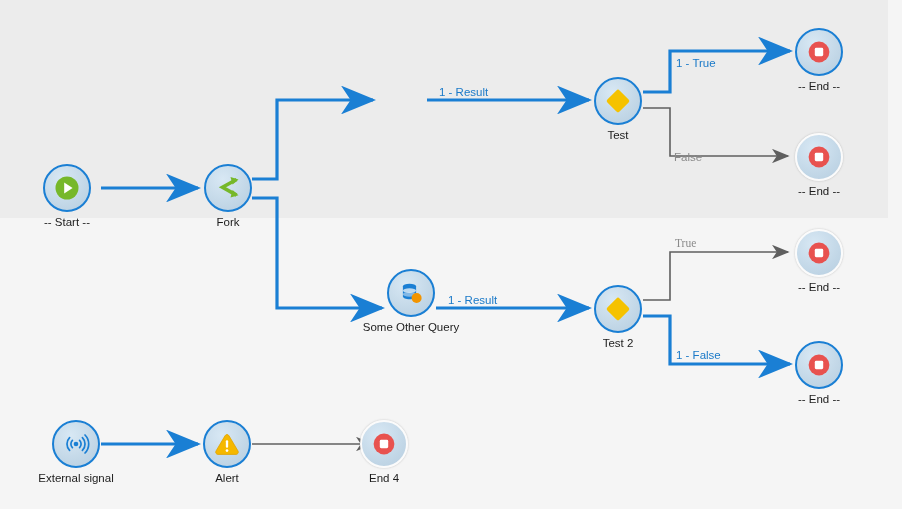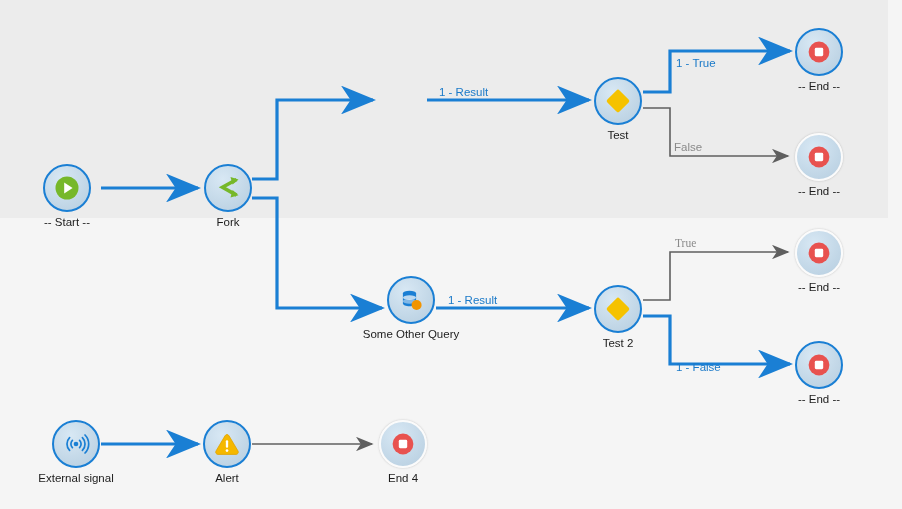--- a/index.html
+++ b/index.html
@@ -80,24 +80,24 @@
       <path d="M643,108 L670,108 L670,156 L788,156" marker-end="url(#arrowOff)"></path>
 
       <path d="M643,300 L670,300 L670,252 L788,252" marker-end="url(#arrowOff)"></path>
 
       <path d="M252,444 L372,444" marker-end="url(#arrowOff)"></path>
     </g>
   </svg>
 
   <div class="elabel on" style="left:439px;top:86px;">1 - Result</div>
   <div class="elabel on" style="left:676px;top:37px;margin-top:20px;">1 - True</div>
-  <div class="elabel off" style="left:674px;top:141px;text-align:right;">False</div>
+  <div class="elabel off" style="left:674px;top:151px;text-align:right;">False</div>
   <div class="elabel on" style="left:448px;top:294px;">1 - Result</div>
   <div class="elabel off" style="left:675px;top:237px;font-family:Liberation Serif, serif;">True</div>
-  <div class="elabel on" style="left:676px;top:349px;margin-top:12px;">1 - False</div>
+  <div class="elabel on" style="left:676px;top:349px;">1 - False</div>
 
   <div class="node" style="left:43px;top:164px;">
     <div class="ring"></div>
     <div class="glyph">
       <svg width="28" height="28" viewBox="0 0 28 28">
         <circle cx="14" cy="14" r="11.5" fill="#76b82a"></circle>
         <path d="M11.2,8.4 L19.6,14 L11.2,19.6 Z" fill="#ffffff"></path>
       </svg>
     </div>
     <div class="caption">-- Start --</div>
@@ -141,21 +141,21 @@
     <div class="ring"></div>
     <div class="glyph">
       <svg width="26" height="26" viewBox="0 0 26 26">
         <circle cx="13" cy="13" r="10.4" fill="#e8524f"></circle>
         <rect x="8.8" y="8.8" width="8.4" height="8.4" rx="1.4" ry="1.4" fill="#ffffff"></rect>
       </svg>
     </div>
     <div class="caption">-- End --</div>
   </div>
 
-  <div class="node" style="left:387px;top:276px;text-decoration:underline;">
+  <div class="node" style="left:387px;top:269px;text-decoration:underline;">
     <div class="ring"></div>
     <div class="glyph">
       <svg width="28" height="28" viewBox="0 0 28 28">
         <g fill="#1a7fd4">
           <ellipse cx="12.5" cy="7.4" rx="6.6" ry="2.7"></ellipse>
           <path d="M5.9,7.4 L5.9,17.6 C5.9,19.1 8.85,20.3 12.5,20.3 C16.15,20.3 19.1,19.1 19.1,17.6 L19.1,7.4 Z"></path>
         </g>
         <ellipse cx="12.5" cy="11.6" rx="6.6" ry="2.4" fill="#d8e8f4" opacity="0.85"></ellipse>
         <ellipse cx="12.5" cy="15.3" rx="6.6" ry="2.4" fill="#d8e8f4" opacity="0.55"></ellipse>
         <circle cx="19.6" cy="19.0" r="5.0" fill="#f29400"></circle>
@@ -218,21 +218,21 @@
     <div class="glyph">
       <svg width="28" height="28" viewBox="0 0 28 28">
         <path d="M14,4.6 C14.9,4.6 15.6,5.1 16.0,5.8 L25.0,21.0 C25.9,22.6 24.8,24.4 23.0,24.4 L5.0,24.4 C3.2,24.4 2.1,22.6 3.0,21.0 L12.0,5.8 C12.4,5.1 13.1,4.6 14,4.6 Z" fill="#f5b800" stroke="#e0a200" stroke-width="0.8" stroke-linejoin="round"></path>
         <rect x="12.85" y="10.2" width="2.3" height="7.6" rx="1.1" fill="#ffffff"></rect>
         <circle cx="14" cy="20.6" r="1.35" fill="#ffffff"></circle>
       </svg>
     </div>
     <div class="caption">Alert</div>
   </div>
 
-  <div class="node inactive" style="left:379px;top:420px;">
+  <div class="node inactive" style="left:360px;top:420px;">
     <div class="ring"></div>
     <div class="glyph">
       <svg width="26" height="26" viewBox="0 0 26 26">
         <circle cx="13" cy="13" r="10.4" fill="#e8524f"></circle>
         <rect x="8.8" y="8.8" width="8.4" height="8.4" rx="1.4" ry="1.4" fill="#ffffff"></rect>
       </svg>
     </div>
     <div class="caption">End 4</div>
   </div>
 

